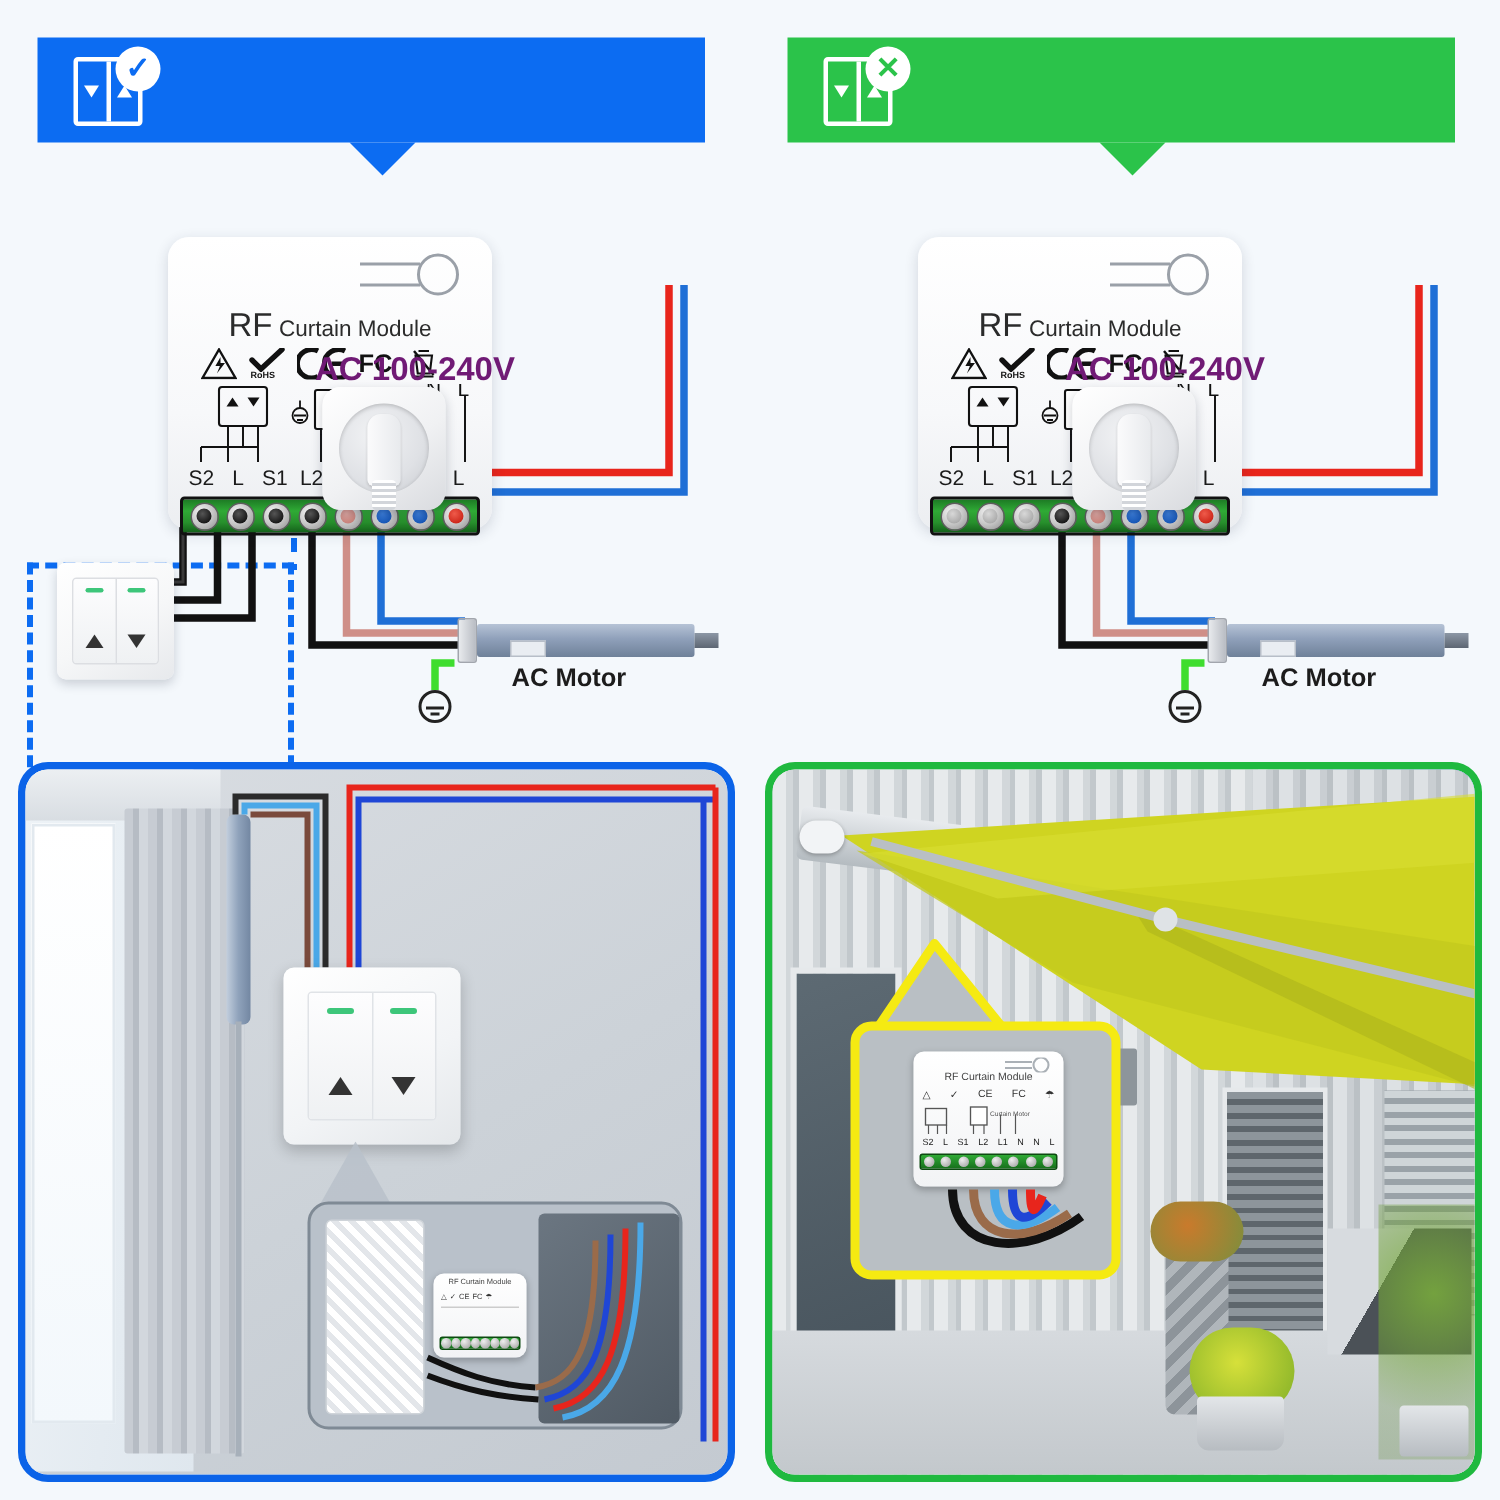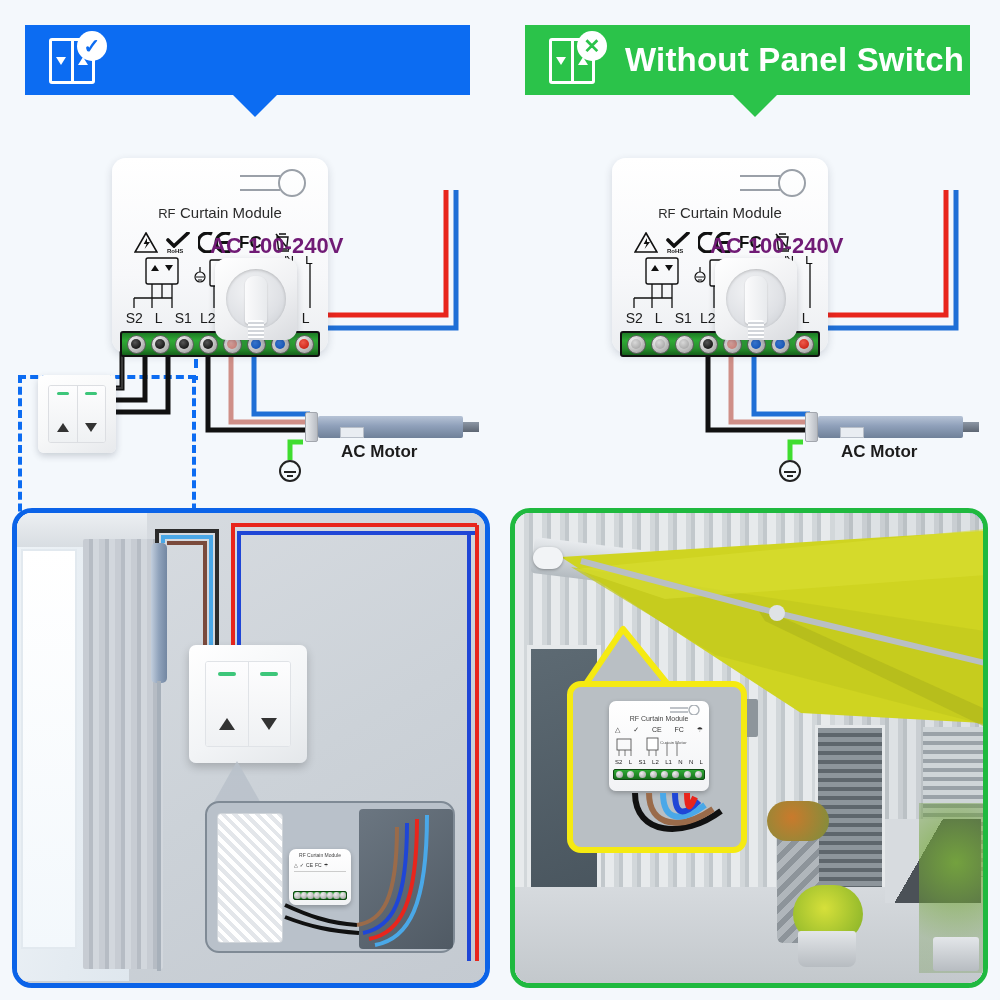--- a/index.html
+++ b/index.html
@@ -76,21 +76,21 @@
     border-radius:14px;
     box-shadow:0 3px 9px rgba(30,40,60,.16);
   }
   .module .notch {
     position:absolute; right:18px; top:10px; width:72px; height:32px;
   }
   .module .brand {
     position:absolute; left:0; right:0; top:46px; text-align:center;
     color:#2b2b2b; white-space:nowrap;
   }
-  .module .brand .rf { font-size:13px; }
+  .module .brand .rf { font-size:22px; }
   .module .brand .cm { font-size:15px; }
   .module .certs {
     position:absolute; left:22px; top:72px; right:14px; height:24px;
     display:flex; align-items:center; gap:7px;
   }
   .module .schematic { position:absolute; left:12px; top:98px; right:8px; height:60px; }
   .module .pinrow {
     position:absolute; left:10px; right:10px; top:152px;
     display:flex; font-size:14px; color:#1b1b1b;
   }
@@ -264,21 +264,20 @@
       <div class="frame">
         <div class="pane">
             <div class="arrow-dn"></div>
           </div>
         <div class="pane">
             <div class="arrow-up"></div>
           </div>
       </div>
       <div class="badge no">✕</div>
     </div>
-    <div class="banner-title">Without Panel Switch</div>
   </div>
   <div class="banner-tail right"></div>
 
   <div class="diagram left">
 
     <div class="dashbox"></div>
     <div class="dashline-v"></div>
 
     <svg class="wires" width="500" height="370">
 

